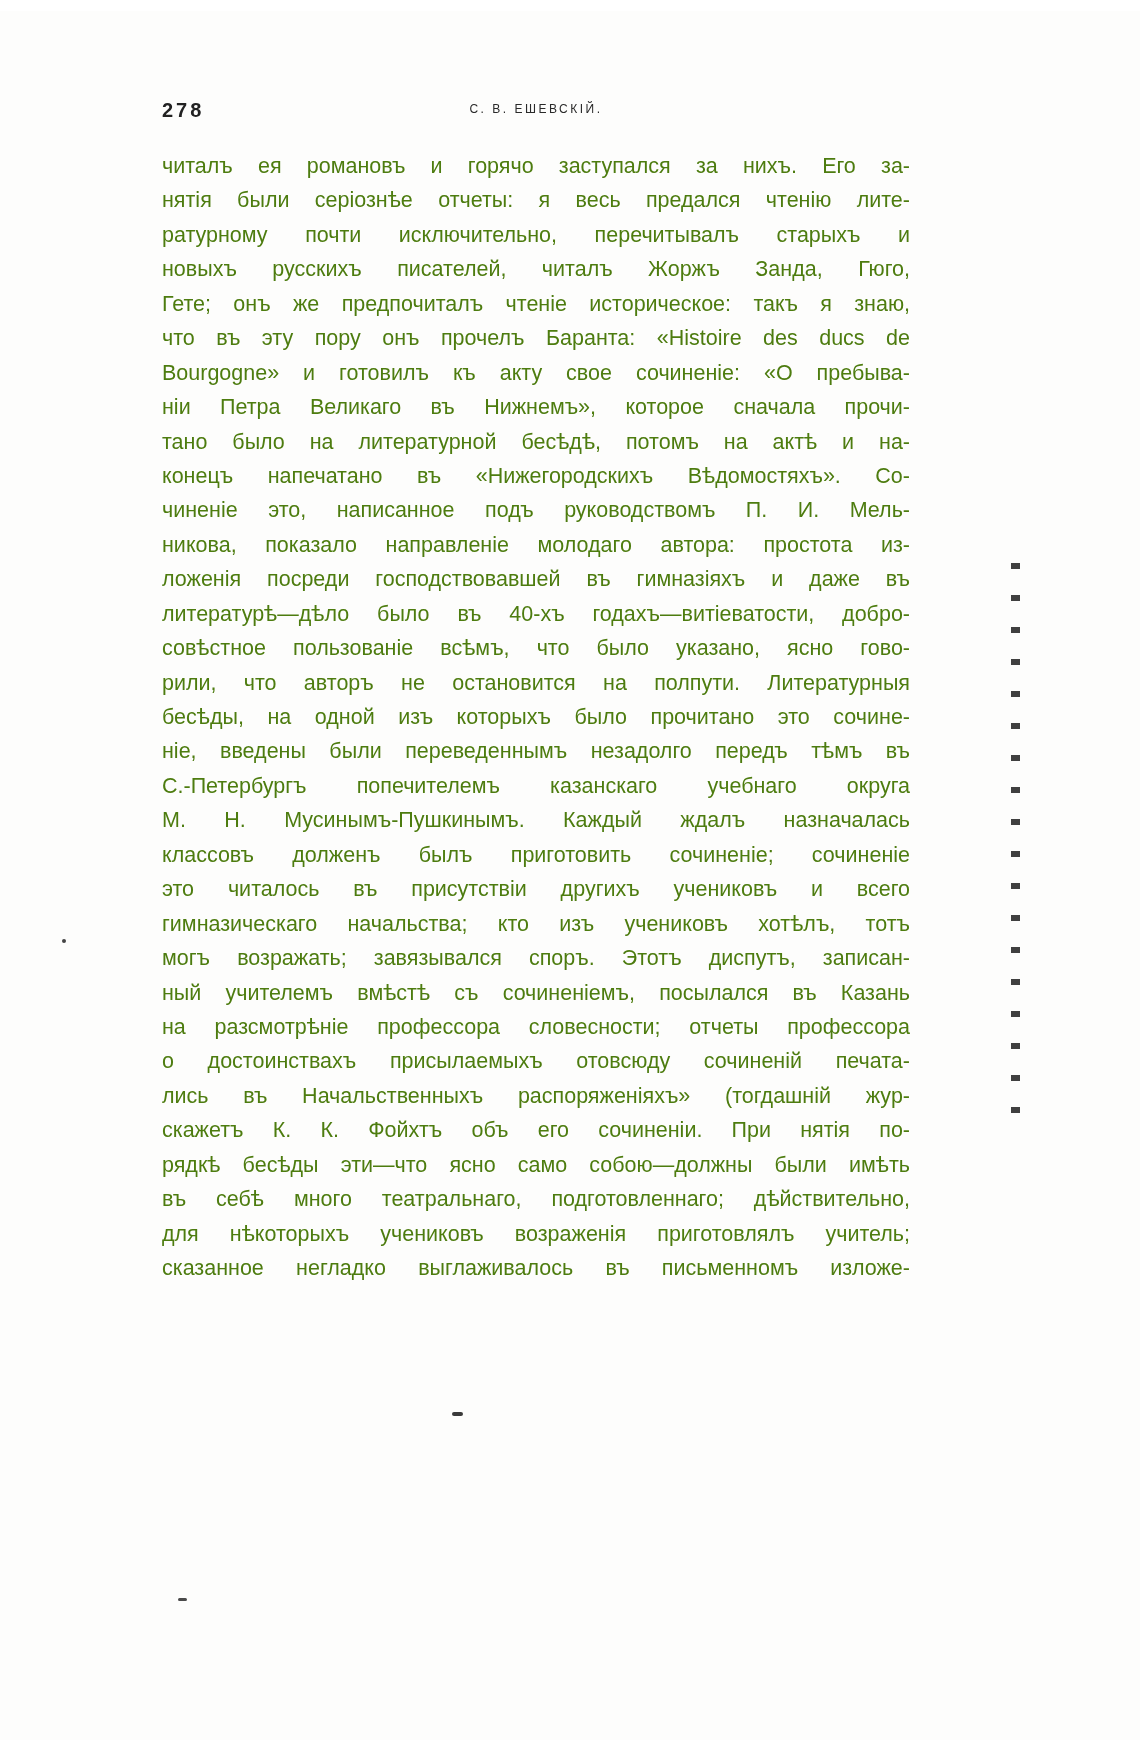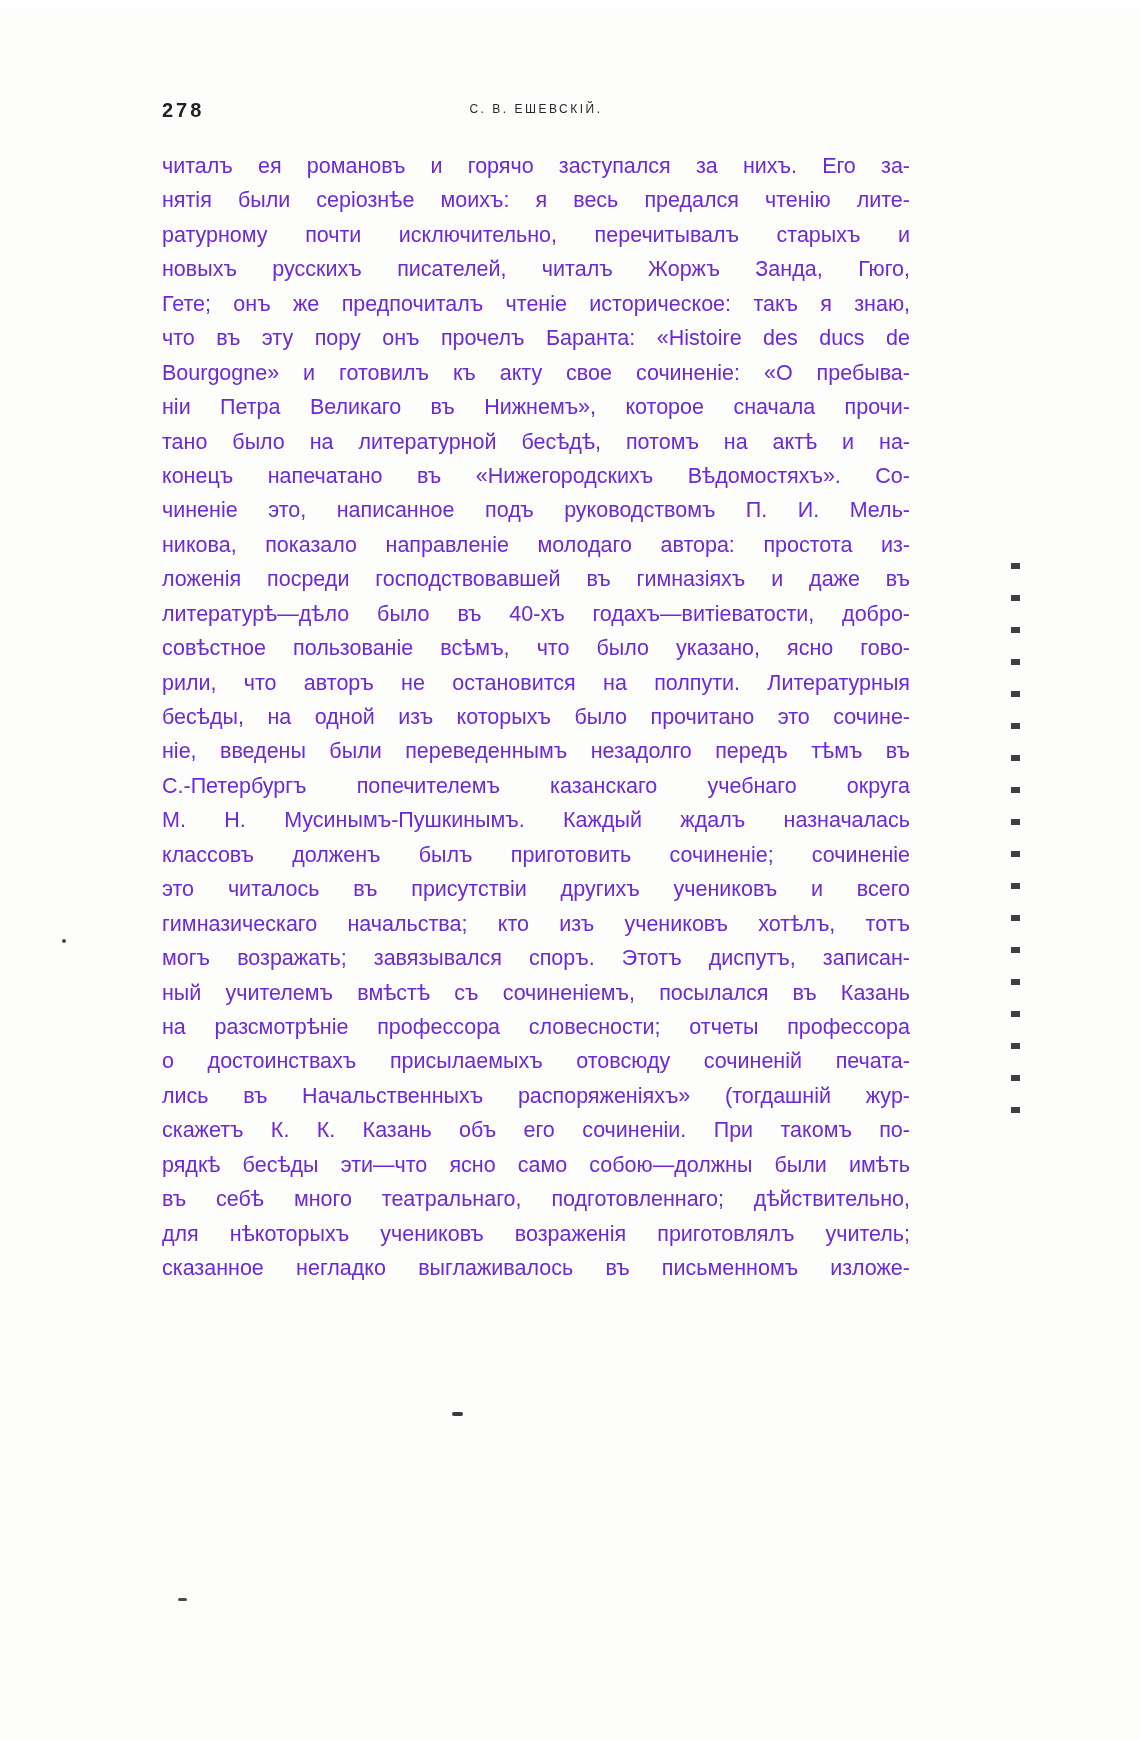--- a/index.html
+++ b/index.html
@@ -51,21 +51,21 @@
     width: 748px;
   }
   .line {
     font-size: 21.5px;
     line-height: 34.45px;
     height: 34.45px;
     white-space: nowrap;
     text-align: justify;
     text-align-last: justify;
     -moz-text-align-last: justify;
-    color: #6d28d9;
+    color: #4d7c0f;
   }
   
   .edge-bleed {
     position: absolute;
     left: 1011px;
     top: 552px;
     width: 9px;
     height: 556px;
     background: repeating-linear-gradient(
       180deg,
@@ -109,21 +109,21 @@
 
   <div class="content">
 
     <div class="running-head">
       <span class="page-number">278</span>
       <span class="header-title">С. В. ЕШЕВСКІЙ.</span>
     </div>
 
     <div class="text-block" id="lines-container">
         <div class="line">читалъ ея романовъ и горячо заступался за нихъ. Его за-</div>
-        <div class="line">нятія были серіознѣе моихъ: я весь предался чтенію лите-</div>
+        <div class="line">нятія были серіознѣе отчеты: я весь предался чтенію лите-</div>
         <div class="line">ратурному почти исключительно, перечитывалъ старыхъ и</div>
         <div class="line">новыхъ русскихъ писателей, читалъ Жоржъ Занда, Гюго,</div>
         <div class="line">Гете; онъ же предпочиталъ чтеніе историческое: такъ я знаю,</div>
         <div class="line">что въ эту пору онъ прочелъ Баранта: «Histoire des ducs de</div>
         <div class="line">Bourgogne» и готовилъ къ акту свое сочиненіе: «О пребыва-</div>
         <div class="line">ніи Петра Великаго въ Нижнемъ», которое сначала прочи-</div>
         <div class="line">тано было на литературной бесѣдѣ, потомъ на актѣ и на-</div>
         <div class="line">конецъ напечатано въ «Нижегородскихъ Вѣдомостяхъ». Со-</div>
         <div class="line">чиненіе это, написанное подъ руководствомъ П. И. Мель-</div>
         <div class="line">никова, показало направленіе молодаго автора: простота из-</div>
@@ -136,21 +136,21 @@
         <div class="line">С.-Петербургъ попечителемъ казанскаго учебнаго округа</div>
         <div class="line">М. Н. Мусинымъ-Пушкинымъ. Каждый ждалъ назначалась</div>
         <div class="line">классовъ долженъ былъ приготовить сочиненіе; сочиненіе</div>
         <div class="line">это читалось въ присутствіи другихъ учениковъ и всего</div>
         <div class="line">гимназическаго начальства; кто изъ учениковъ хотѣлъ, тотъ</div>
         <div class="line">могъ возражать; завязывался споръ. Этотъ диспутъ, записан-</div>
         <div class="line">ный учителемъ вмѣстѣ съ сочиненіемъ, посылался въ Казань</div>
         <div class="line">на разсмотрѣніе профессора словесности; отчеты профессора</div>
         <div class="line">о достоинствахъ присылаемыхъ отовсюду сочиненій печата-</div>
         <div class="line">лись въ Начальственныхъ распоряженіяхъ» (тогдашній жур-</div>
-        <div class="line">скажетъ К. К. Казань объ его сочиненіи. При такомъ по-</div>
+        <div class="line">скажетъ К. К. Фойхтъ объ его сочиненіи. При нятія по-</div>
         <div class="line">рядкѣ бесѣды эти—что ясно само собою—должны были имѣть</div>
         <div class="line">въ себѣ много театральнаго, подготовленнаго; дѣйствительно,</div>
         <div class="line">для нѣкоторыхъ учениковъ возраженія приготовлялъ учитель;</div>
         <div class="line">сказанное негладко выглаживалось въ письменномъ изложе-</div>
       </div>
 
   </div>
 
   <div class="edge-bleed"></div>
   <div class="mark-center-dash"></div>

